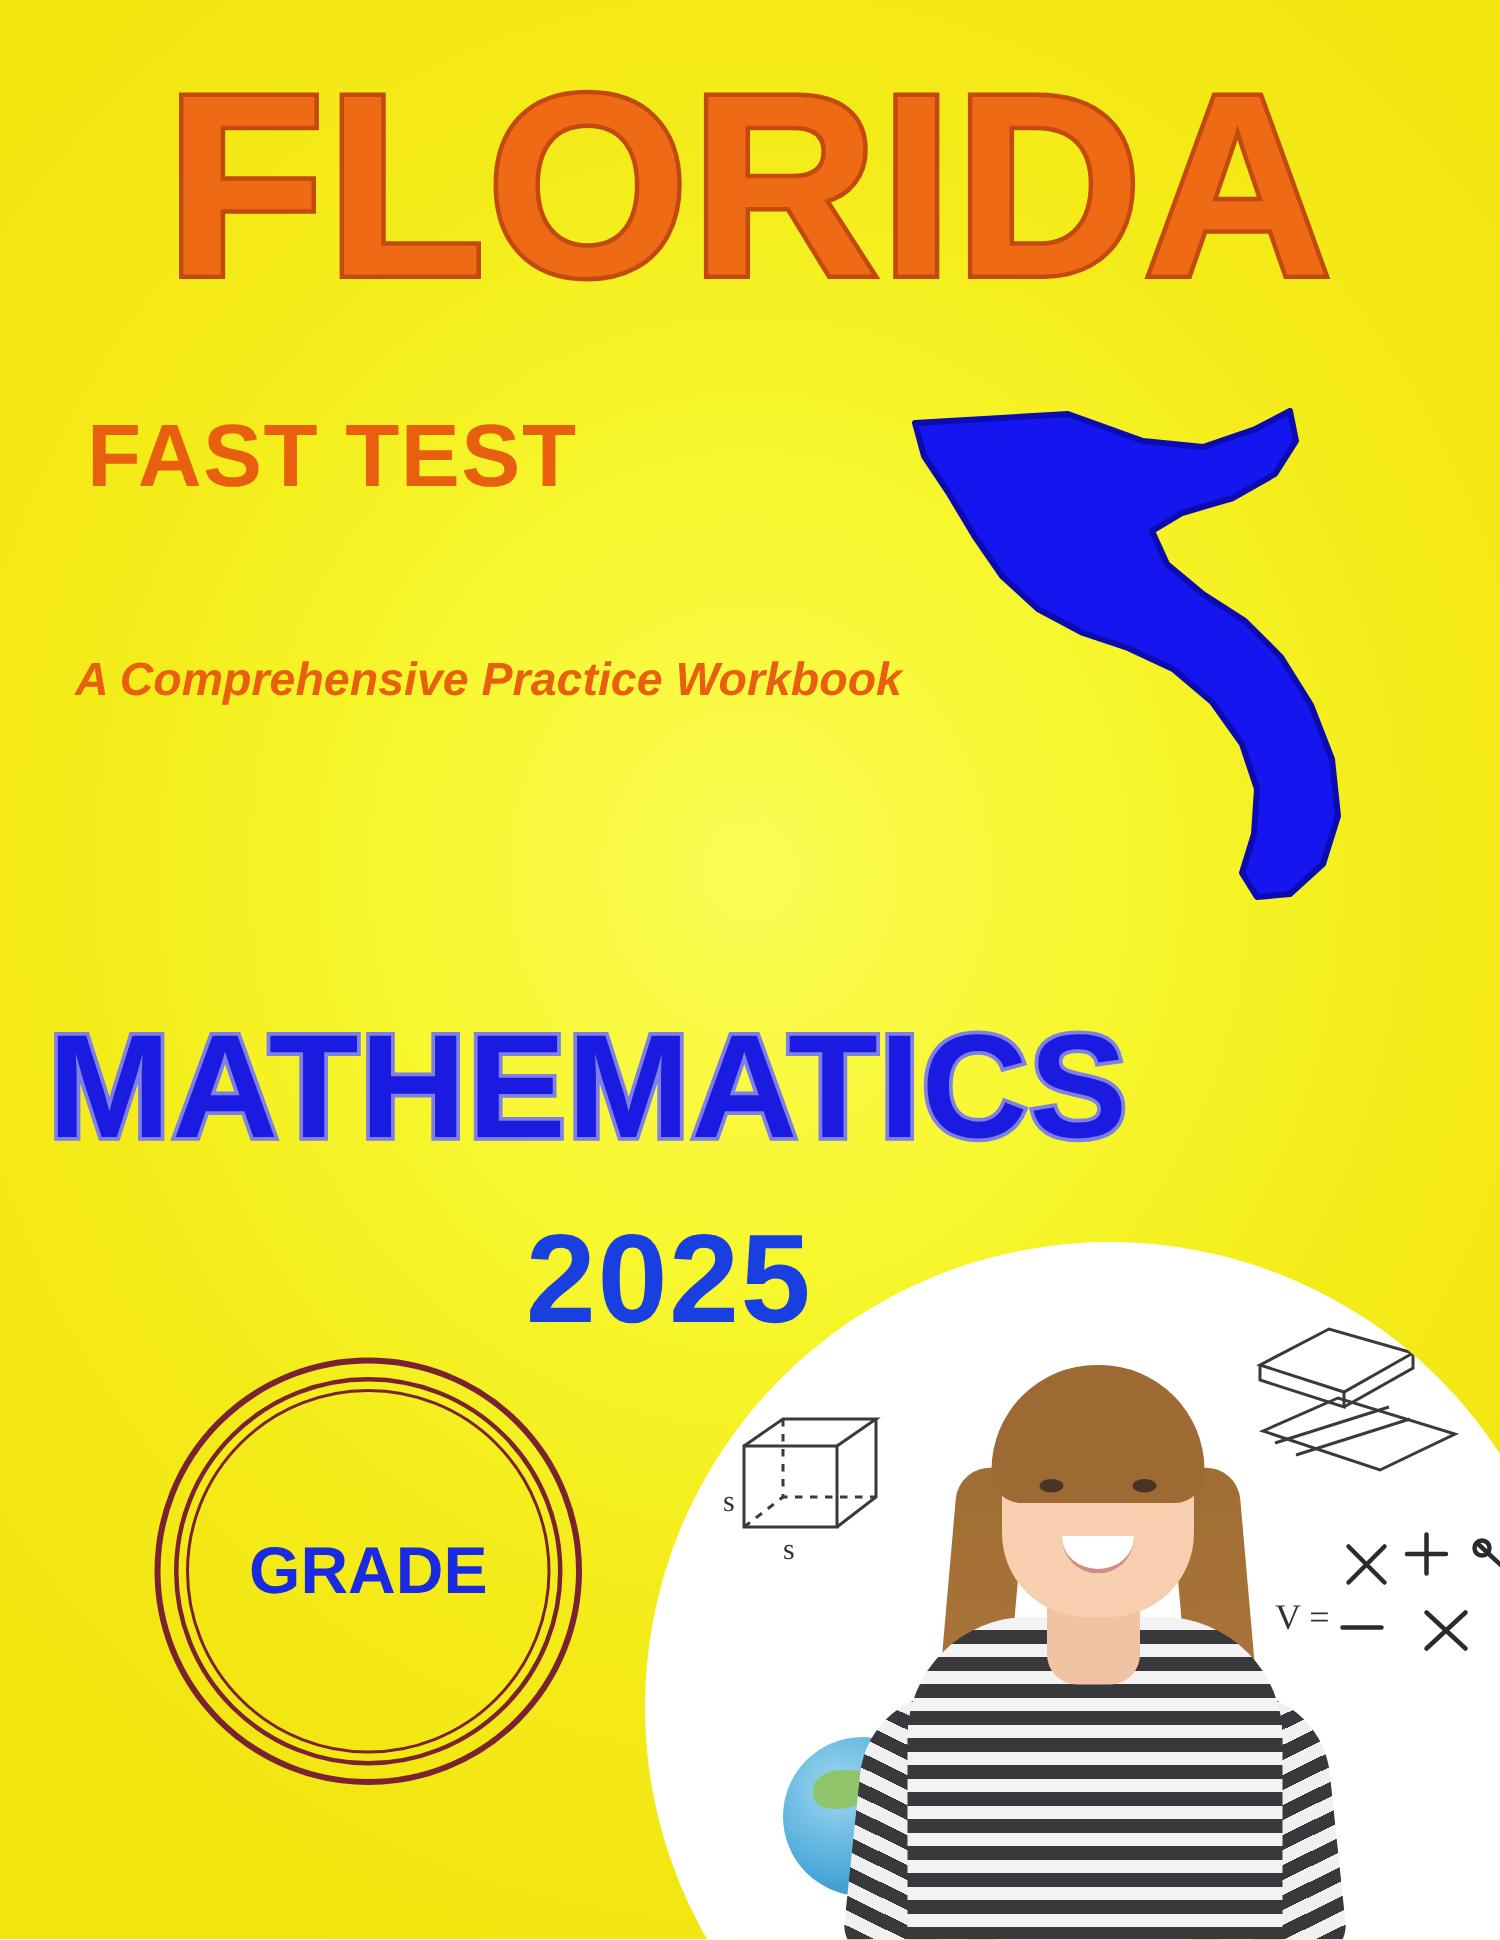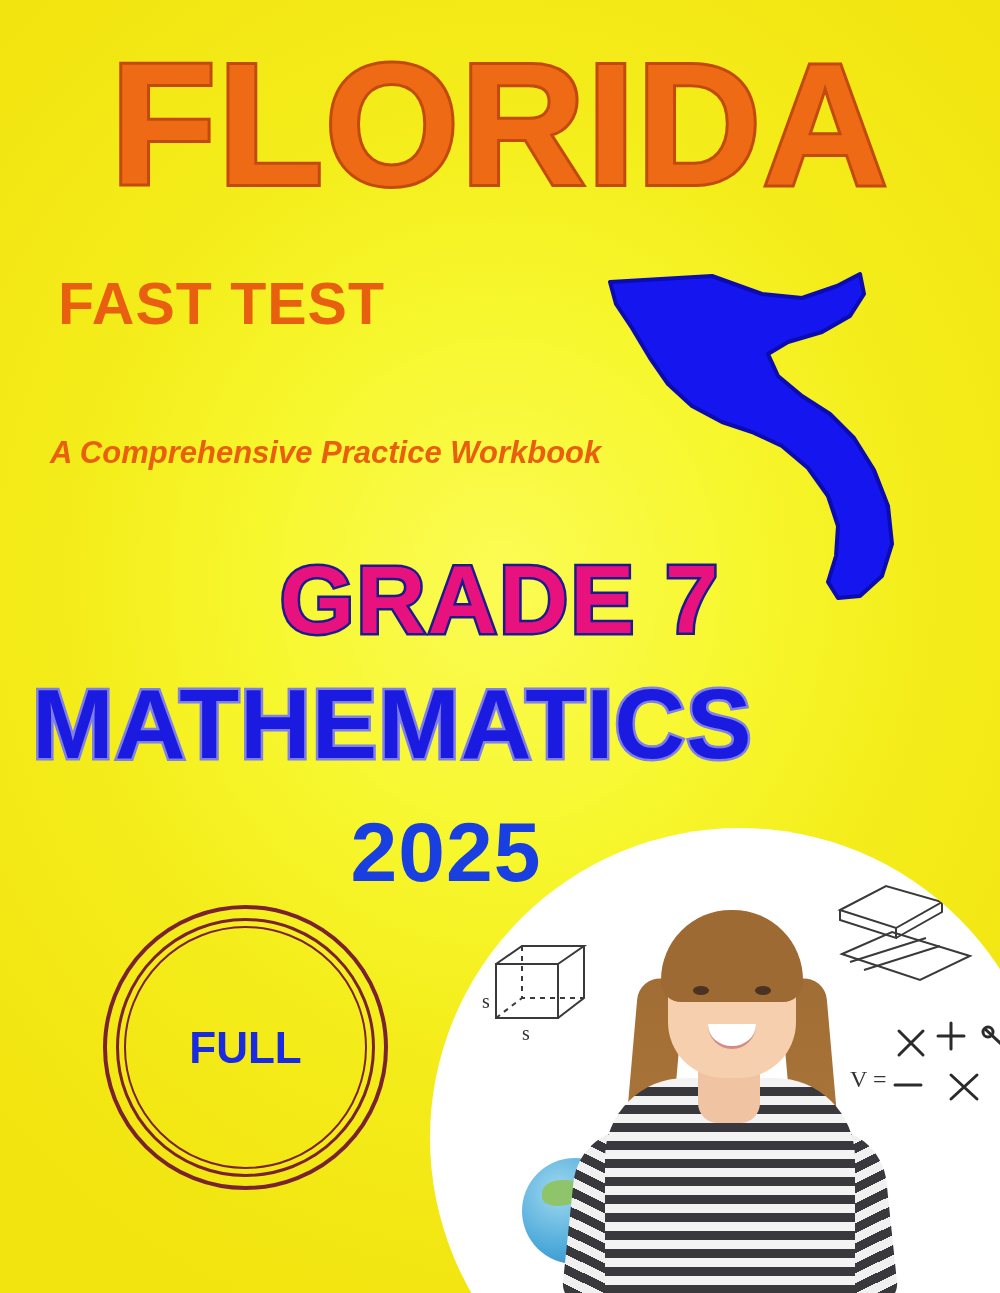--- a/index.html
+++ b/index.html
@@ -371,31 +371,30 @@
 
   <div class="fl-map">
     <svg viewBox="0 0 380 380" width="380" height="380" aria-hidden="true">
       <path d="M18 36 L120 30 L170 48 L210 52 L245 40 L268 28 L272 48 L258 70 L230 86 L196 96 L176 108
                L186 130 L210 150 L238 168 L262 192 L282 224 L296 260 L300 298 L290 330 L268 350 L246 352
                L236 336 L244 310 L246 280 L236 250 L216 222 L190 200 L160 186 L130 176 L100 160 L76 138
                L58 112 L40 82 L24 58 Z" fill="#1515f0" stroke="#0b0bb0" stroke-width="4" stroke-linejoin="round"></path>
     </svg>
   </div>
 
-  <div class="grade-line">GRADE 7</div>
 
   <div class="math-line">MATHEMATICS</div>
 
   <div class="year-line">2025</div>
 
   <div class="seal">
     <div class="seal-inner"></div>
     <div class="seal-inner2"></div>
     <div class="seal-text">
-      <div>FULL</div>
+      <div>GRADE</div>
     </div>
   </div>
 
   <div class="photo">
     <div class="photo-circle">
 
       <div class="doodle-cube">
         <svg viewBox="0 0 120 100" width="120" height="100" aria-hidden="true">
           <g fill="none" stroke="#3a3a3a" stroke-width="2">
             <rect x="14" y="26" width="62" height="54"></rect>

